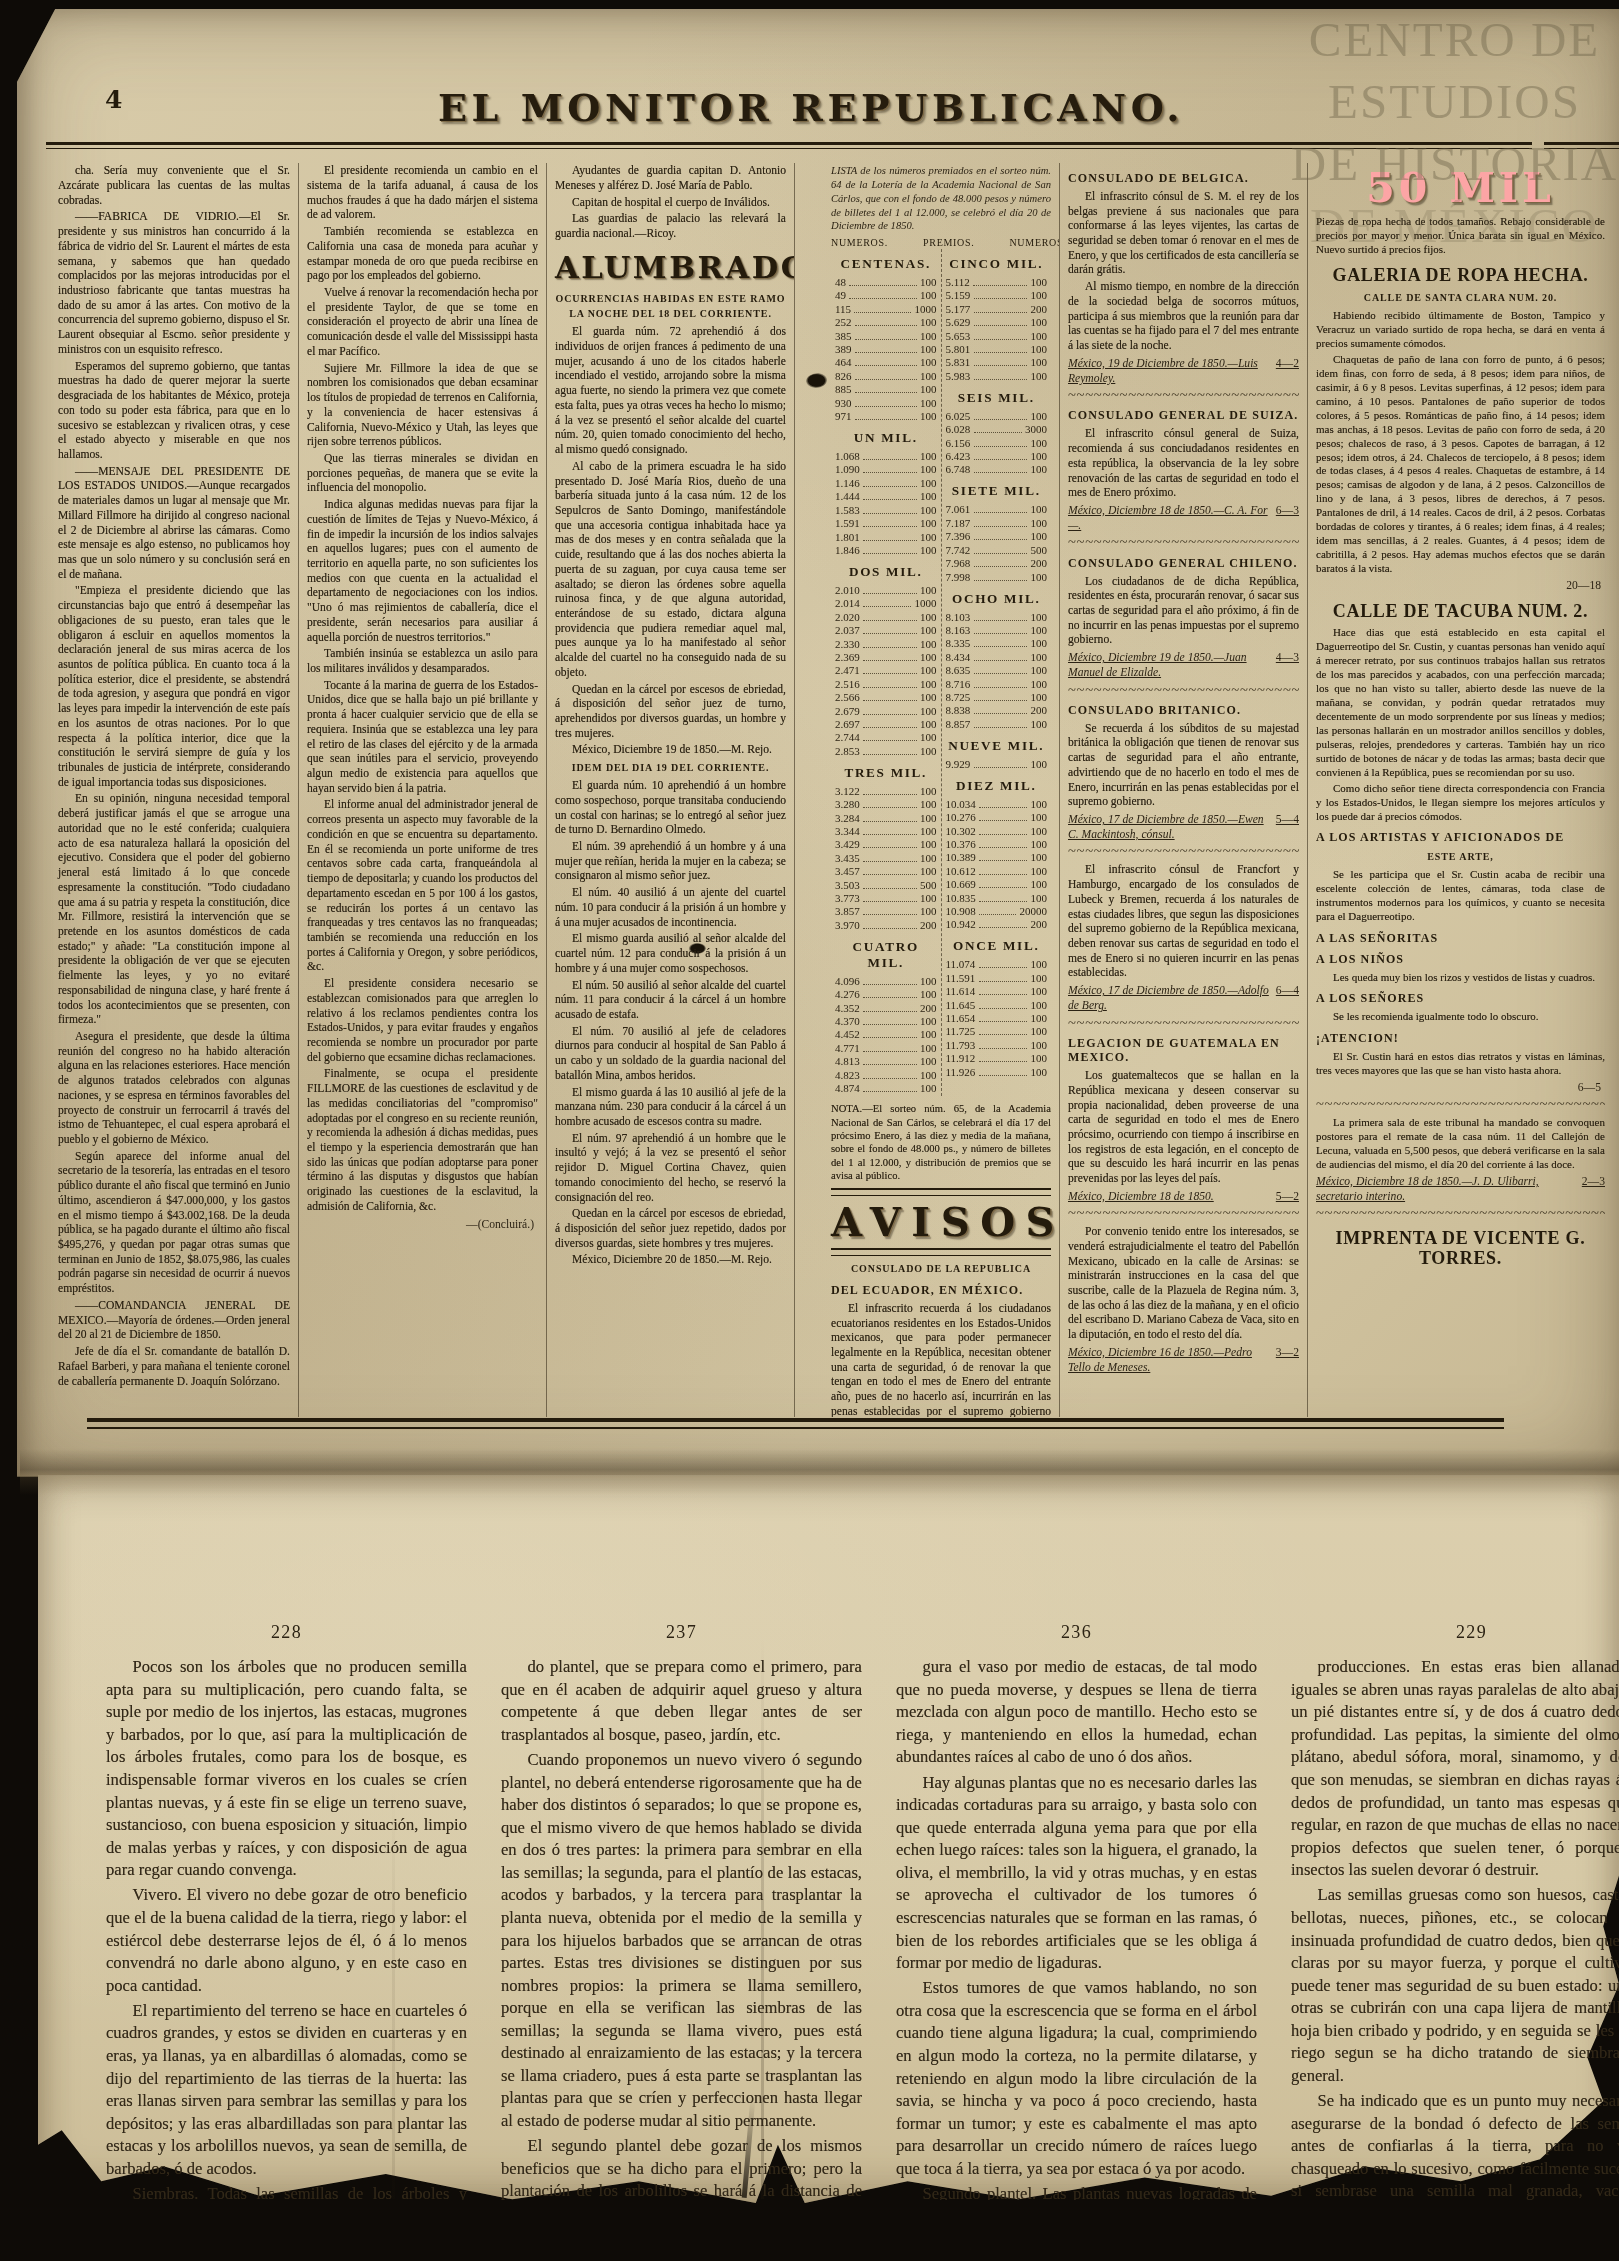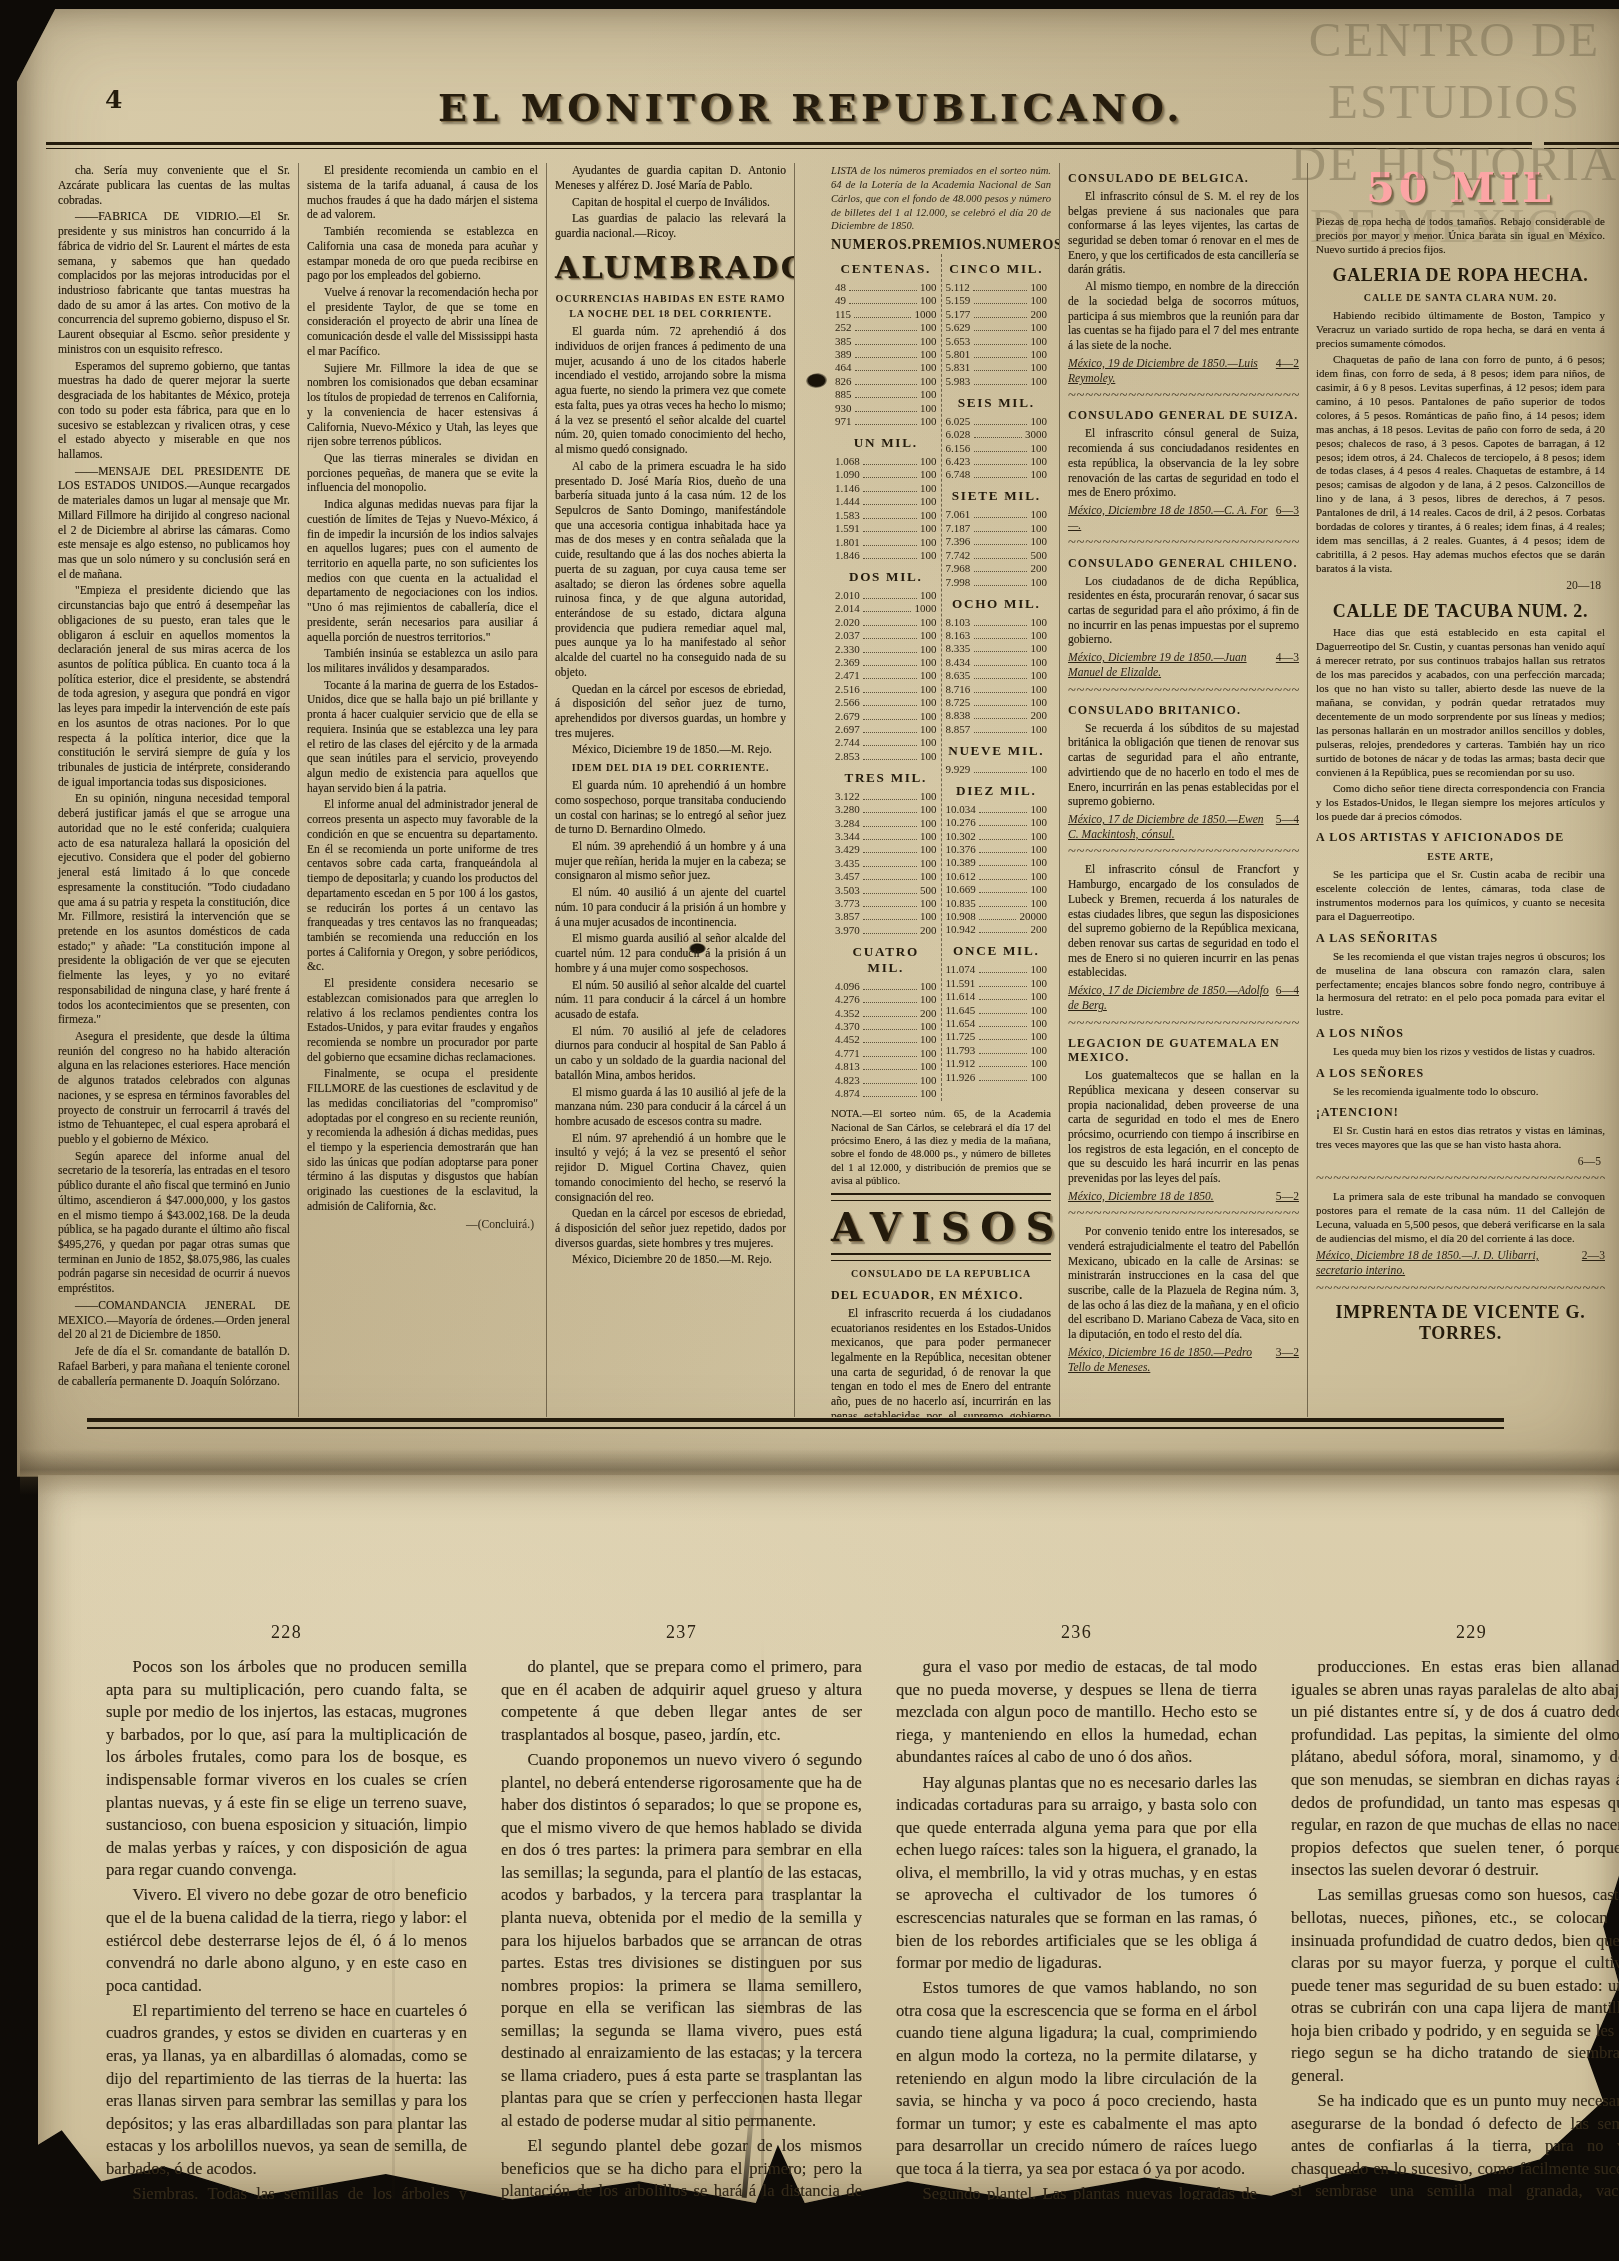--- a/index.html
+++ b/index.html
@@ -61,21 +61,21 @@
     text-shadow:1.3px 1.3px 0 rgba(120,100,65,.9),2.6px 2.6px 1.3px rgba(40,30,15,.45);}
   .sigline{display:flex;justify-content:space-between;align-items:baseline;font-size:11.6px;line-height:1.3;margin:1.3px 0 2.6px;text-decoration:underline;}
   .sigline .sig-x{font-style:italic;}
   .sigline .sig-t{padding-left:6.6px;white-space:nowrap;}
   .right-tag{text-align:right;font-size:11.6px;line-height:1.3;margin:0 4px 2.6px 0;}
   .wavy{overflow:hidden;white-space:nowrap;text-align:center;font-size:14.6px;line-height:9.3px;height:10.6px;
     letter-spacing:0.7px;color:rgba(44,34,16,.85);margin:5.3px 0;}
   .bigrule{height:4.6px;border-top:2.6px solid #241b0c;border-bottom:1.3px solid #241b0c;margin:5.3px 0;}
   
   .lotto-intro{font-style:italic;font-size:10.6px;line-height:1.3;text-align:justify;margin-bottom:4px;}
-  .lotto-headers{display:flex;font-size:14px;letter-spacing:0.7px;font-weight:bold;margin:2.6px 0 1.3px;color:#241b0c;}
+  .lotto-headers{display:flex;font-size:10px;letter-spacing:0.7px;font-weight:normal;margin:2.6px 0 1.3px;color:#241b0c;gap:35px;}
   .lotto-headers span{flex:1;text-align:center;}
   .lotto-body{display:flex;}
   .lotto-sub{flex:1;padding:0 4px;}
   .lotto-sub + .lotto-sub{border-left:1.3px dashed rgba(44,34,16,.6);}
   .lsec-title{font-weight:bold;font-size:13.2px;text-align:center;letter-spacing:1.7px;margin:6.6px 0 4px;color:#241b0c;}
   .lrow{display:flex;align-items:baseline;font-size:11px;line-height:1.22;}
   .lrow .ldots{flex:1;border-bottom:1.3px dotted rgba(44,34,16,.7);margin:0 3.3px 2.6px 3.3px;}
   .nota{font-size:10.6px;margin-top:6.6px;}
   
   .bpages{position:absolute;left:106px;top:1584px;height:616px;display:flex;gap:34px;z-index:2;}
@@ -751,21 +751,20 @@
         <p class="para">Habiendo recibido últimamente de Boston, Tampico y Veracruz un variado surtido de ropa hecha, se dará en venta á precios sumamente cómodos.</p>
         <p class="para">Chaquetas de paño de lana con forro de punto, á 6 pesos; idem finas, con forro de seda, á 8 pesos; idem para niños, de casimir, á 6 y 8 pesos. Levitas superfinas, á 12 pesos; idem para camino, á 10 pesos. Pantalones de paño superior de todos colores, á 5 pesos. Románticas de paño fino, á 14 pesos; idem mas anchas, á 18 pesos. Levitas de paño con forro de seda, á 20 pesos; chalecos de raso, á 3 pesos. Capotes de barragan, á 12 pesos; idem otros, á 24. Chalecos de terciopelo, á 8 pesos; idem de todas clases, á 4 pesos 4 reales. Chaquetas de estambre, á 14 pesos; camisas de algodon y de lana, á 2 pesos. Calzoncillos de lino y de lana, á 3 pesos, libres de derechos, á 7 pesos. Pantalones de dril, á 14 reales. Cacos de dril, á 2 pesos. Corbatas bordadas de colores y tirantes, á 6 reales; idem finas, á 4 reales; idem mas sencillas, á 2 reales. Guantes, á 4 pesos; idem de cabritilla, á 2 pesos. Hay ademas muchos efectos que se darán baratos á la vista.</p>
         <div class="right-tag">20—18</div>
         <div class="h-secbig">CALLE DE TACUBA NUM. 2.</div>
         <p class="para">Hace dias que está establecido en esta capital el Daguerreotipo del Sr. Custin, y cuantas personas han venido aquí á merecer retrato, por sus continuos trabajos hallan sus retratos de los mas parecidos y acabados, con una perfección marcada; los que no han visto su taller, abierto desde las nueve de la mañana, se convidan, y podrán quedar retratados muy decentemente de un modo sorprendente por sus líneas y medios; las personas hallarán en un mostrador anillos sencillos y dobles, pulseras, relojes, prendedores y carteras. También hay un rico surtido de botones de nácar y de todas las armas; basta decir que convienen á la República, pues se recomiendan por su uso.</p>
         <p class="para">Como dicho señor tiene directa correspondencia con Francia y los Estados-Unidos, le llegan siempre los mejores artículos y los puede dar á precios cómodos.</p>
         <div class="h-sec">A LOS ARTISTAS Y AFICIONADOS DE</div>
         <div class="h-sub">ESTE ARTE,</div>
         <p class="para">Se les participa que el Sr. Custin acaba de recibir una escelente colección de lentes, cámaras, toda clase de instrumentos modernos para los químicos, y cuanto se necesita para el Daguerreotipo.</p>
         <div class="h-sec">A LAS SEÑORITAS</div>
-        <p class="para">Se les recomienda el que vistan trajes negros ú obscuros; los de muselina de lana obscura con ramazón clara, salen perfectamente; encajes blancos sobre fondo negro, contribuye á la hermosura del retrato: en el pelo poca pomada para evitar el lustre.</p>
         <div class="h-sec">A LOS NIÑOS</div>
         <p class="para">Les queda muy bien los rizos y vestidos de listas y cuadros.</p>
         <div class="h-sec">A LOS SEÑORES</div>
         <p class="para">Se les recomienda igualmente todo lo obscuro.</p>
         <div class="h-sec">¡ATENCION!</div>
         <p class="para">El Sr. Custin hará en estos dias retratos y vistas en láminas, tres veces mayores que las que se han visto hasta ahora.</p>
         <div class="right-tag">6—5</div>
         <div class="wavy">~~~~~~~~~~~~~~~~~~~~~~~~~~~~~~~~~~~~~~~~~~~~~~</div>
         <p class="para">La primera sala de este tribunal ha mandado se convoquen postores para el remate de la casa núm. 11 del Callejón de Lecuna, valuada en 5,500 pesos, que deberá verificarse en la sala de audiencias del mismo, el día 20 del corriente á las doce.</p>
         <div class="sigline">

